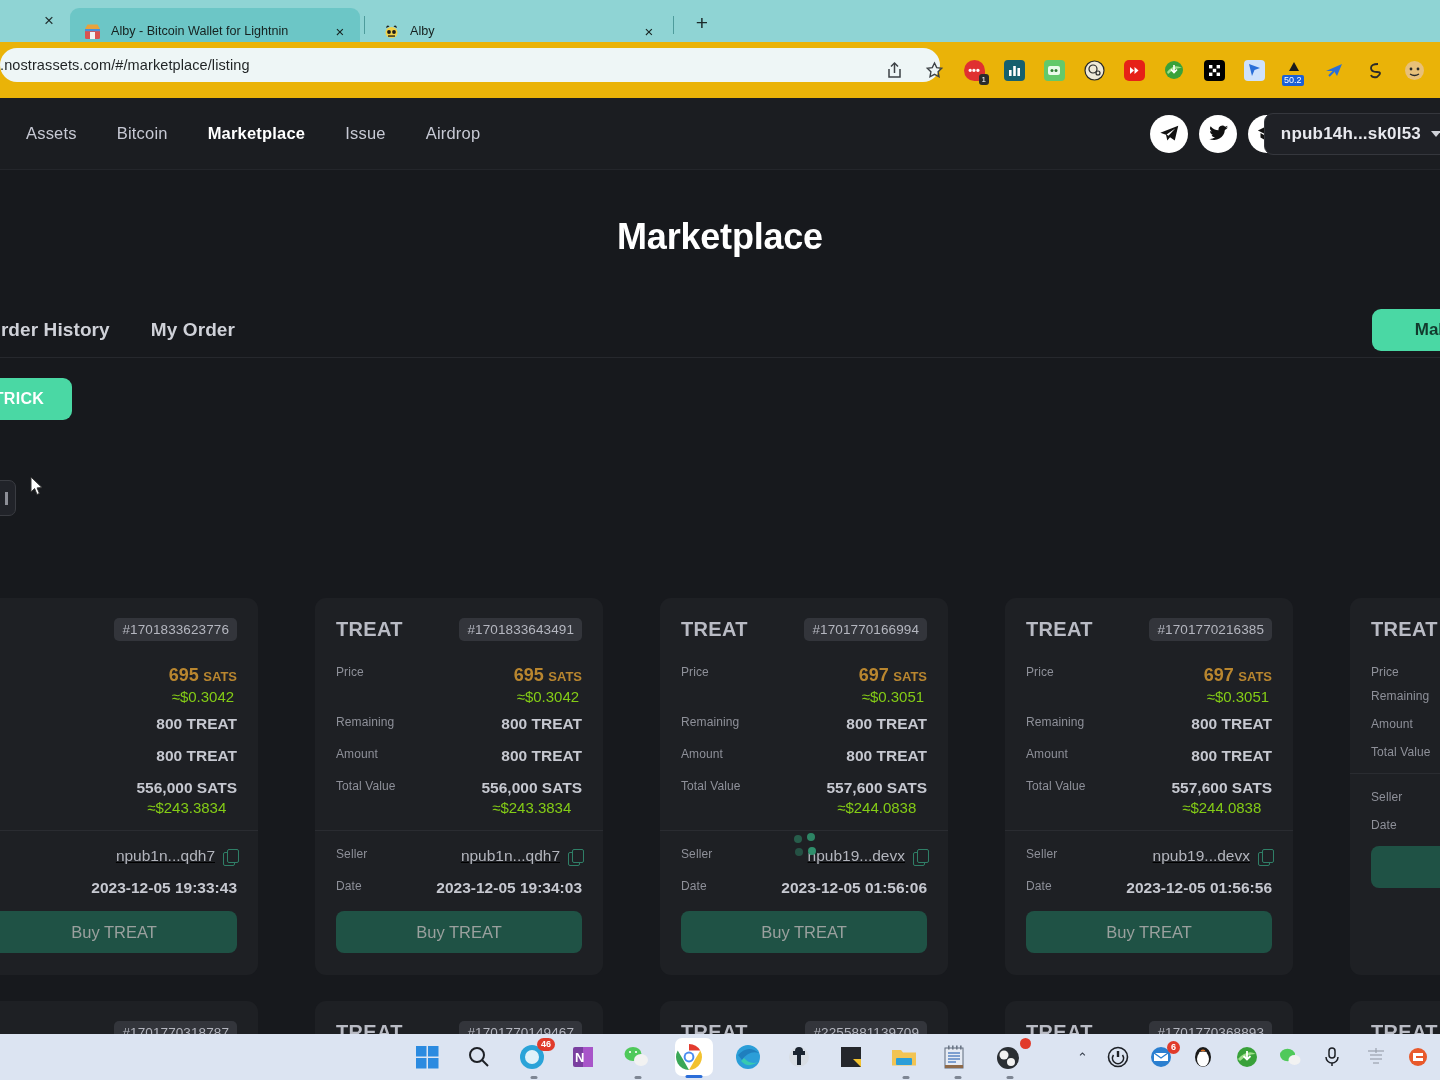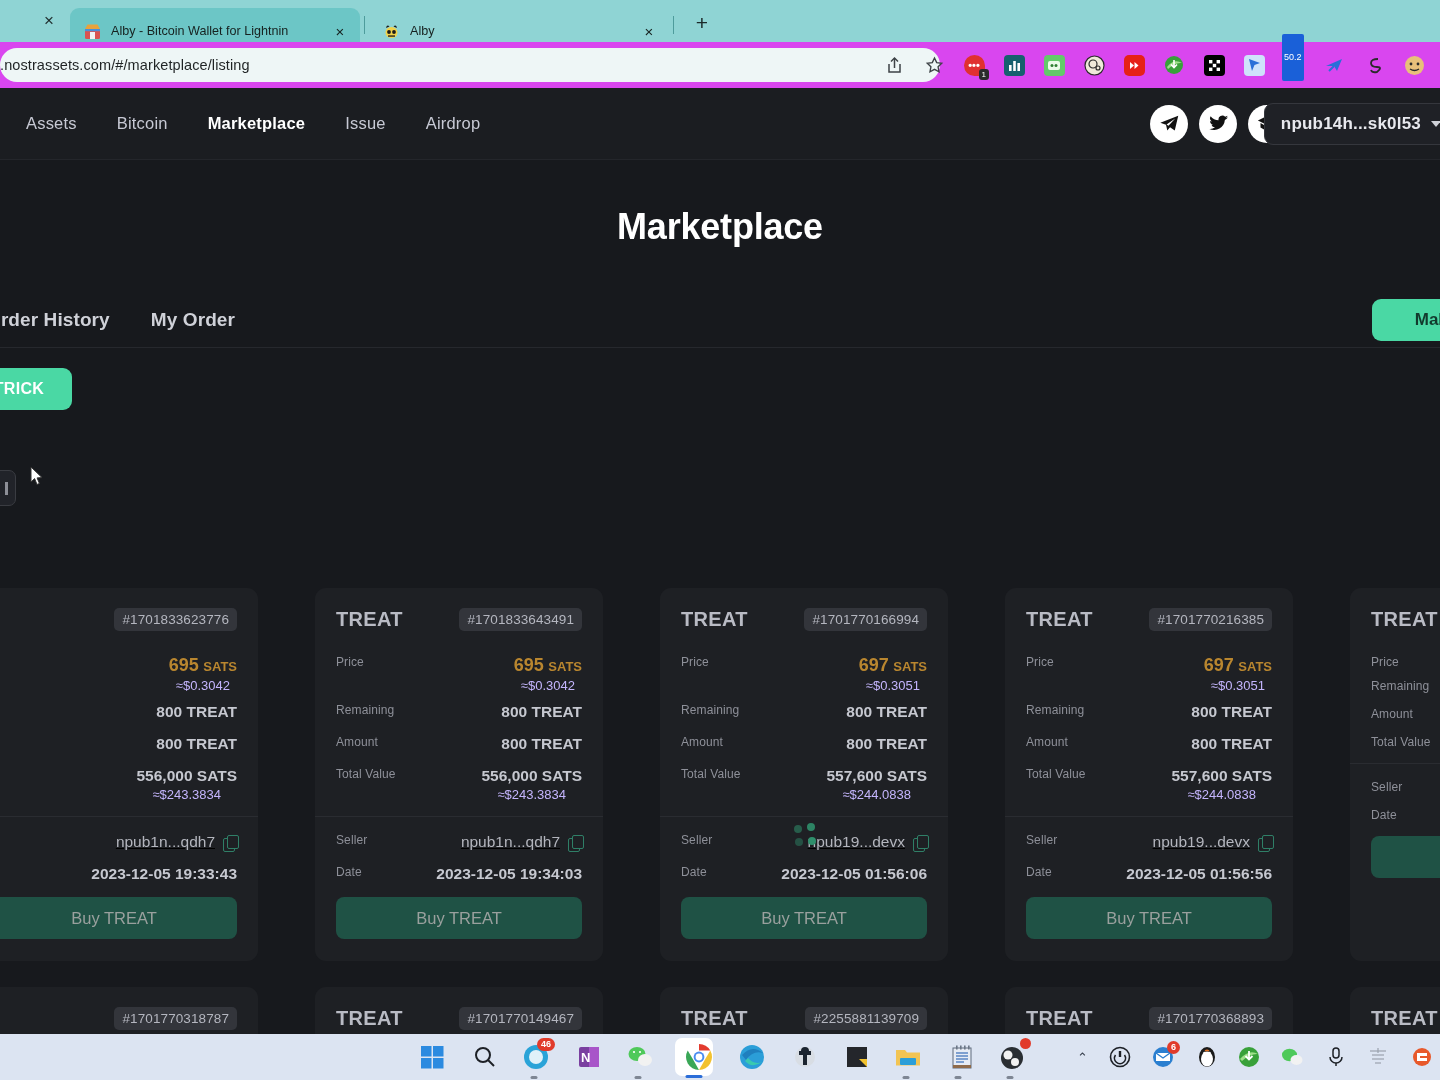--- a/index.html
+++ b/index.html
@@ -43,42 +43,42 @@
   }
   .tab-div {
     width: 1px; height: 18px; background: #4e9c9c; margin: 0 4px 8px 4px;
   }
   .newtab {
     width: 28px; height: 28px; margin: 0 0 4px 10px;
     font-size: 21px; color: #1b2a2a; text-align: center; line-height: 26px;
   }
 
   .browser-toolbar {
-    height: 46px; background: #d946ef;
+    height: 56px; background: #eab308;
     display: flex; align-items: center; position: relative;
   }
   .omnibox {
     position: absolute; left: 0; top: 6px; height: 34px;
     width: 940px; background: #eef6f6; border-radius: 17px;
     display: flex; align-items: center; padding-left: 0;
   }
   .omnibox-url {
     font-size: 14.5px; color: #1f2324; padding-left: 0; letter-spacing: .1px;
     white-space: nowrap;
   }
   .tb-icons { position: absolute; right: 6px; display: flex; align-items: center; gap: 0px; }
   .tb-ic { width: 40px; height: 40px; display: flex; align-items: center; justify-content: center; position: relative; }
   .ext-sq { width: 21px; height: 21px; border-radius: 4px; display: flex; align-items:center; justify-content:center; font-size: 11px; color: #fff; font-weight: bold;}
   .badge-num {
     position: absolute; right: 5px; bottom: 5px; background: #2b2b2b; color: #fff;
     font-size: 8px; border-radius: 3px; padding: 0 3px; line-height: 11px;
   }
   .icon-50 {
     position: absolute; bottom: 4px; left: 8px; background: #1a60d8; color: #fff;
-    font-size: 9px; border-radius: 2px; padding: 18px 2px; line-height: 11px;
+    font-size: 9px; border-radius: 2px; padding: 0 2px; line-height: 11px;
   }
 
   
   .site { position: relative; height: 1069px; background: #17191d; overflow: hidden; }
 
   .site-nav {
     height: 72px; background: #1b1d21;
     display: flex; align-items: center; position: relative;
     border-bottom: 1px solid #24262b;
   }
@@ -158,21 +158,21 @@
     background: #33353b; color: #b4b6bf; font-size: 13.5px;
     padding: 4px 8px; border-radius: 5px; letter-spacing: .1px;
   }
   .row { display: flex; justify-content: space-between; align-items: flex-start; margin-bottom: 14px; }
   .row.tall { margin-bottom: 10px; }
   .rlabel { font-size: 12px; color: #8e9099; letter-spacing: .1px; }
   .rval { text-align: center; }
   .rval .main { font-size: 15.5px; color: #c6c8d0; font-weight: bold; }
   .rval .price-num { font-size: 18px; color: #b9862f; font-weight: bold; }
   .rval .price-unit { font-size: 13px; color: #b9862f; font-weight: bold; }
-  .rval .usd { font-size: 13px; color: #c4b5fd; margin-top: 2px; }
+  .rval .usd { font-size: 15px; color: #84cc16; margin-top: 2px; }
   .divider { height: 1px; background: #2a2c31; margin: 12px -21px 16px -21px; }
   .row-seller .sval { display: flex; align-items: center; gap: 8px; text-decoration: underline; }
   .row-seller .npub { font-size: 15.5px; color: #b3b5bd; }
   .copy-ic { width: 14px; height: 15px; position: relative; display:inline-block; }
   .copy-ic::before {
     content:""; position:absolute; left:0; top:3px; width:10px; height:12px;
     border:1.6px solid #2f7f67; border-radius:2px;
   }
   .copy-ic::after {
     content:""; position:absolute; left:3.5px; top:0; width:10px; height:12px;
@@ -196,21 +196,21 @@
   .spinner i:nth-child(3){ left:1px; top:15px; opacity:.45;}
   .spinner i:nth-child(4){ left:14px; top:14px; opacity:1;}
   .blank { visibility: hidden; }
 
   
   .taskbar {
     position: absolute; left: 0; bottom: 0; width: 1440px; height: 46px;
     background: #dce4f2; display: flex; align-items: center; justify-content: center;
   }
   .tb-center { display: flex; align-items: center; gap: 22px; }
-  .tbi { width: 30px; height: 30px; position: relative; display: flex; align-items: center; justify-content: flex-end; }
+  .tbi { width: 30px; height: 30px; position: relative; display: flex; align-items: center; justify-content: flex-start; }
   .tbi .dot-open {
     position: absolute; bottom: -7px; left: 50%; transform: translateX(-50%);
     width: 7px; height: 3px; border-radius: 2px; background: #7e8694;
   }
   .tbi.active-app { background: #fff; border-radius: 7px; width: 38px; height: 38px;}
   .tbi.active-app .dot-open { width: 17px; background: #2b6dd8; bottom: -2px;}
   .tb-badge {
     position: absolute; top: -4px; right: -6px; background: #e13b2b; color: #fff;
     font-size: 9px; border-radius: 8px; padding: 1px 4px; line-height: 11px; font-weight: bold;
   }

